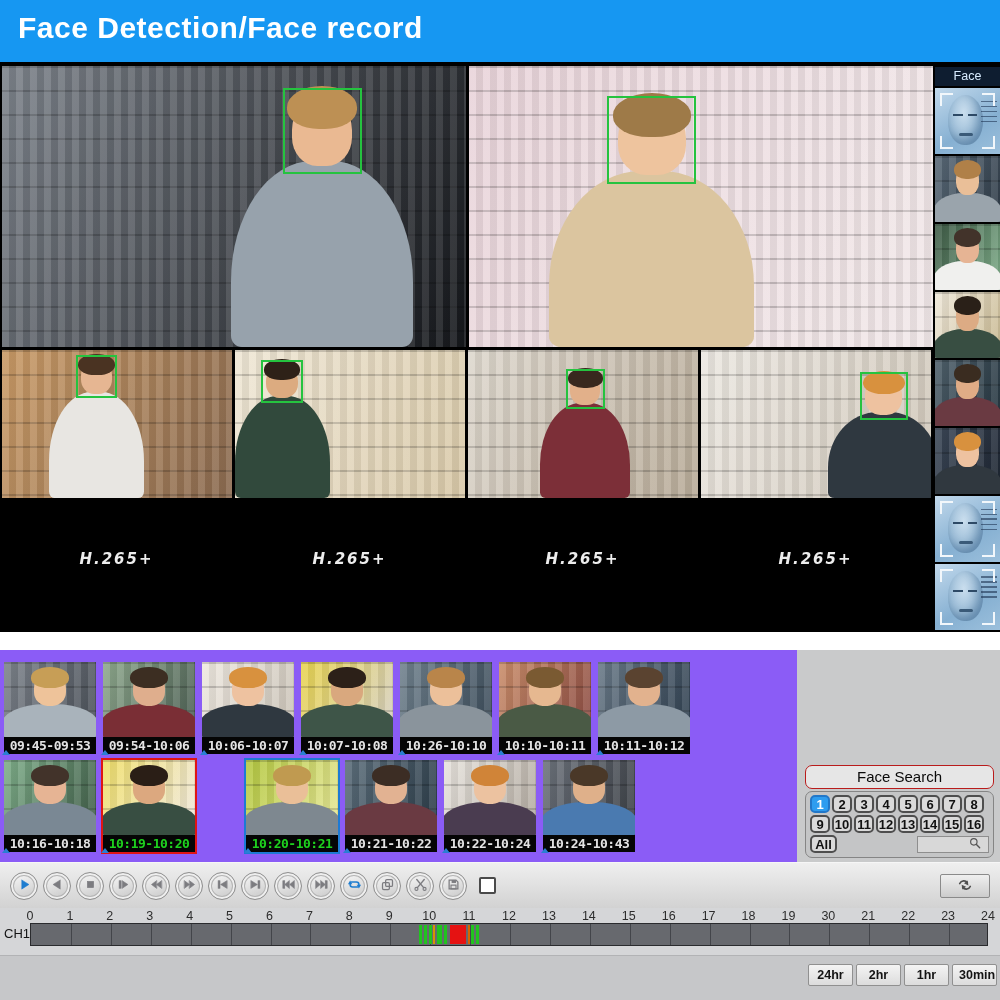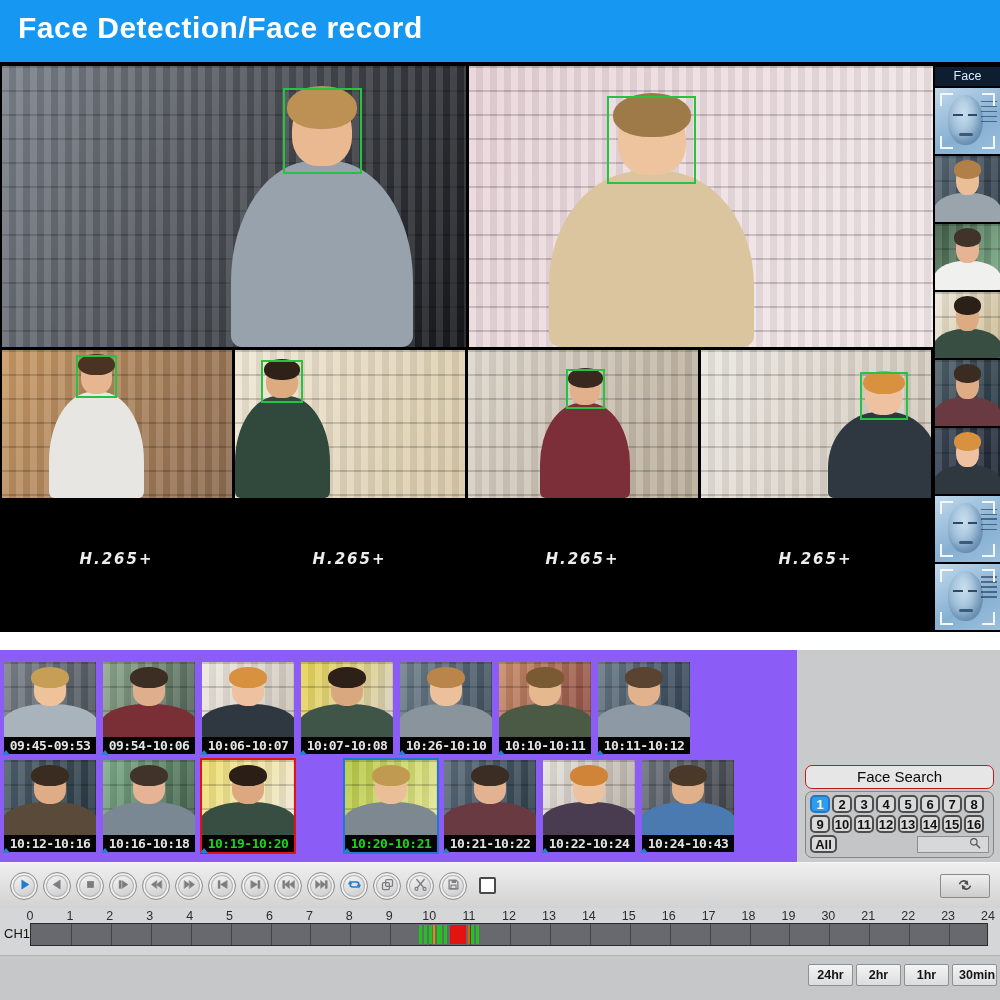--- a/index.html
+++ b/index.html
@@ -289,30 +289,20 @@
               <div class="p-torso" style="left: -2.9%; top: 55.6%; width: 105.8%; height: 44.4%; background: rgb(141, 154, 165);"></div>
               <div class="p-head" style="left: 32.52%; top: 13.6%; width: 34.96%; height: 44.8%; background: rgb(226, 178, 142);">
                 <div class="p-hair" style="background: rgb(90, 67, 48);"></div>
               </div>
             </div>
             <div class="cell-time">10:11-10:12</div>
             <div class="cell-mark"></div>
           </div>
         </div>
         <div class="thumb-row">
-          <div class="cell">
-            <div class="cell-img scene" style="background: repeating-linear-gradient(90deg, rgba(255, 255, 255, 0.1) 0px, rgba(255, 255, 255, 0.1) 7px, rgba(0, 0, 0, 0.06) 7px, rgba(0, 0, 0, 0.06) 14px), repeating-linear-gradient(rgba(0, 0, 0, 0.18) 0px, rgba(0, 0, 0, 0.18) 2px, rgba(255, 255, 255, 0) 2px, rgba(255, 255, 255, 0) 24px), linear-gradient(115deg, rgb(80, 97, 108), rgb(36, 52, 62));">
-              <div class="p-torso" style="left: -2.9%; top: 55.6%; width: 105.8%; height: 44.4%; background: rgb(90, 74, 58);"></div>
-              <div class="p-head" style="left: 32.52%; top: 13.6%; width: 34.96%; height: 44.8%; background: rgb(224, 172, 134);">
-                <div class="p-hair" style="background: rgb(58, 44, 32);"></div>
-              </div>
-            </div>
-            <div class="cell-time">10:12-10:16</div>
-            <div class="cell-mark"></div>
-          </div>
           <div class="cell">
             <div class="cell-img scene" style="background: repeating-linear-gradient(90deg, rgba(255, 255, 255, 0.1) 0px, rgba(255, 255, 255, 0.1) 7px, rgba(0, 0, 0, 0.06) 7px, rgba(0, 0, 0, 0.06) 14px), repeating-linear-gradient(rgba(0, 0, 0, 0.18) 0px, rgba(0, 0, 0, 0.18) 2px, rgba(255, 255, 255, 0) 2px, rgba(255, 255, 255, 0) 24px), linear-gradient(115deg, rgb(127, 174, 138), rgb(62, 90, 70));">
               <div class="p-torso" style="left: -2.9%; top: 55.6%; width: 105.8%; height: 44.4%; background: rgb(122, 136, 148);"></div>
               <div class="p-head" style="left: 32.52%; top: 13.6%; width: 34.96%; height: 44.8%; background: rgb(230, 180, 148);">
                 <div class="p-hair" style="background: rgb(66, 51, 42);"></div>
               </div>
             </div>
             <div class="cell-time">10:16-10:18</div>
             <div class="cell-mark"></div>
           </div>

